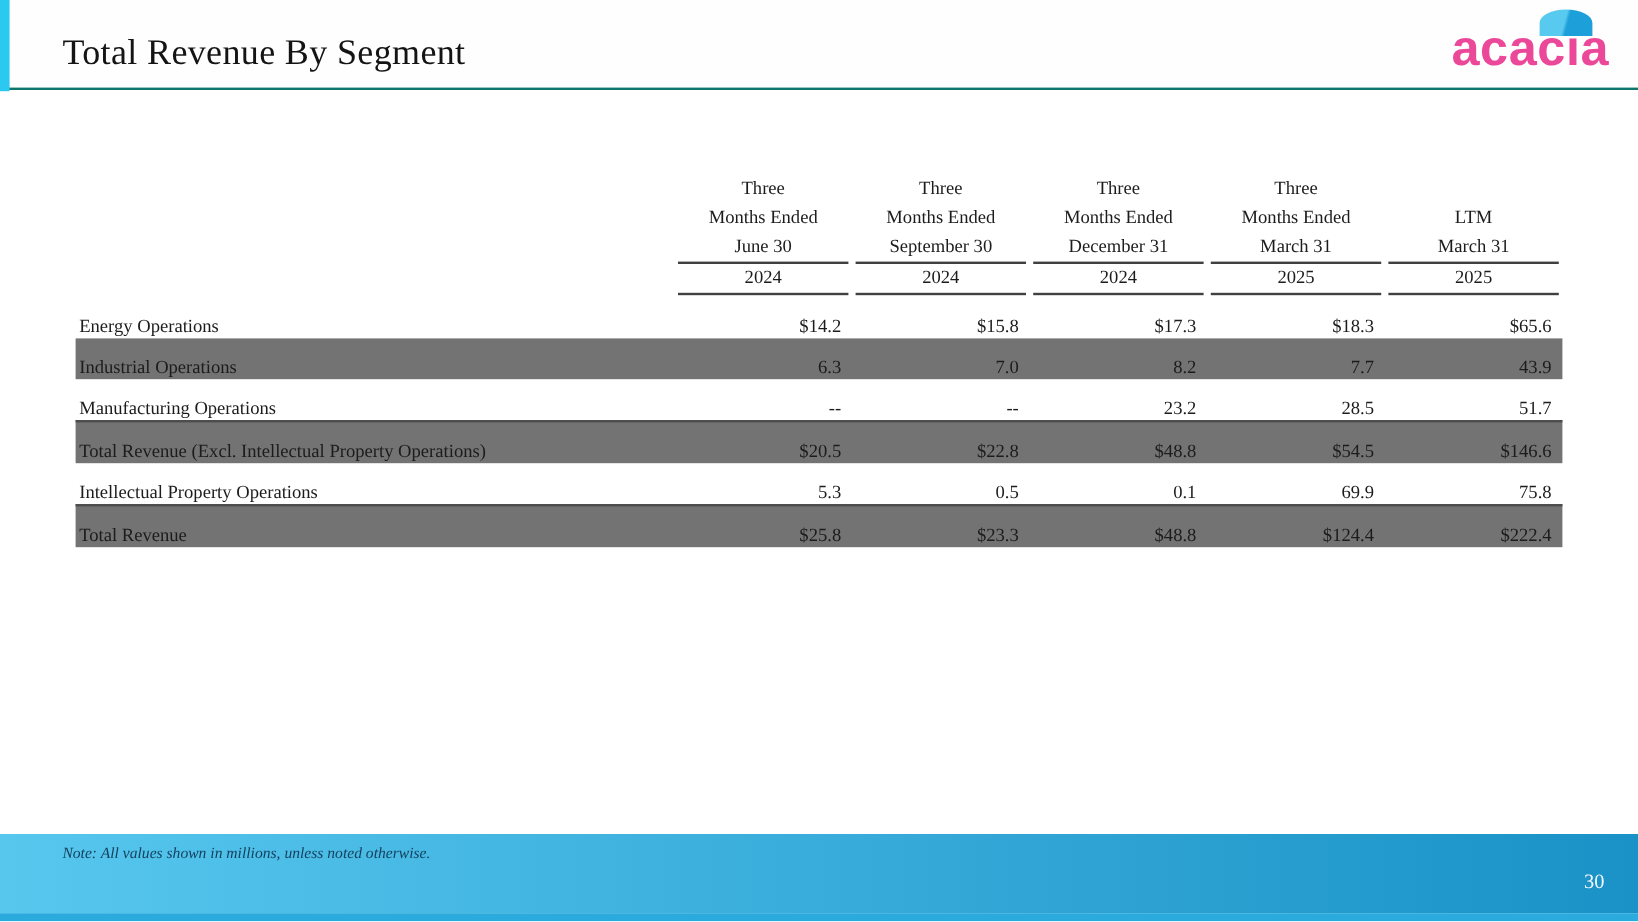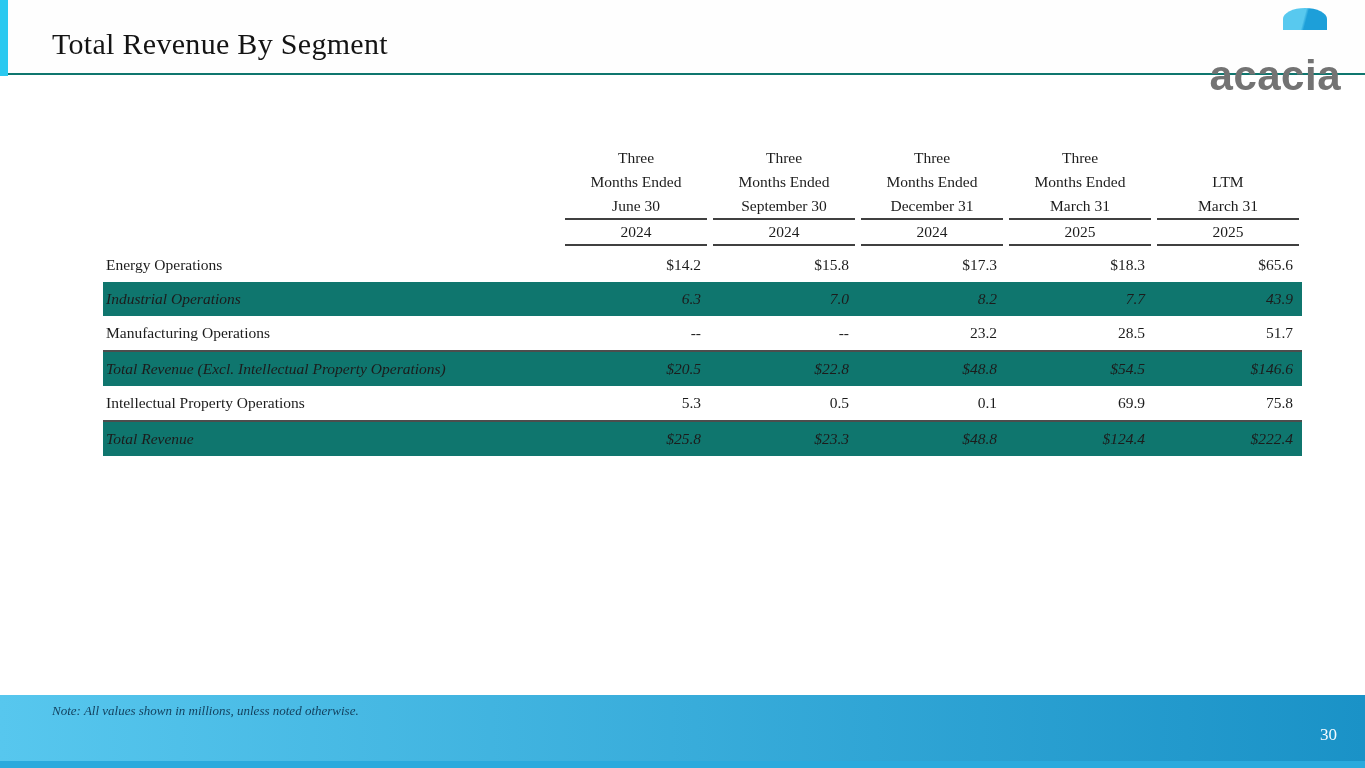--- a/index.html
+++ b/index.html
@@ -46,23 +46,22 @@
     z-index: 3;
   }
   .logo-text {
     position: absolute;
     top: 19px; right: 24px;
     font-family: "Liberation Sans", sans-serif;
     font-size: 42px;
     font-weight: 600;
     letter-spacing: 0.5px;
     line-height: 1;
-    color: #737373;
+    color: #ec4899;
     z-index: 2;
-    margin-top: 36px;
   }
 
   
   .tbl {
     position: absolute;
     left: 63px; top: 146px;
     width: 1239px;
     font-size: 15.5px;
   }
   .thead { display: flex; }
@@ -72,25 +71,24 @@
     padding: 0 3px;
     box-sizing: border-box;
     text-align: center;
   }
   .hcol .hl { height: 24px; line-height: 24px; white-space: nowrap; }
   .hcol .u  { border-bottom: 2px solid #404040; }
   .spacer { height: 2px; }
 
   .row {
     display: flex;
-    align-items: center;
+    align-items: flex-end;
     height: 34px;
-    margin-left: 40px;
-  }
-  .row.striped { background: #0f766e; font-style: italic; }
+  }
+  .row.striped { background: #737373; }
   .row.rule { border-top: 2px solid #4d4d4d; }
   .row .lbl { flex: 1; padding-left: 3px; }
   .row .val {
     width: 148px;
     text-align: right;
     padding-right: 9px;
     box-sizing: border-box;
   }
 
   

